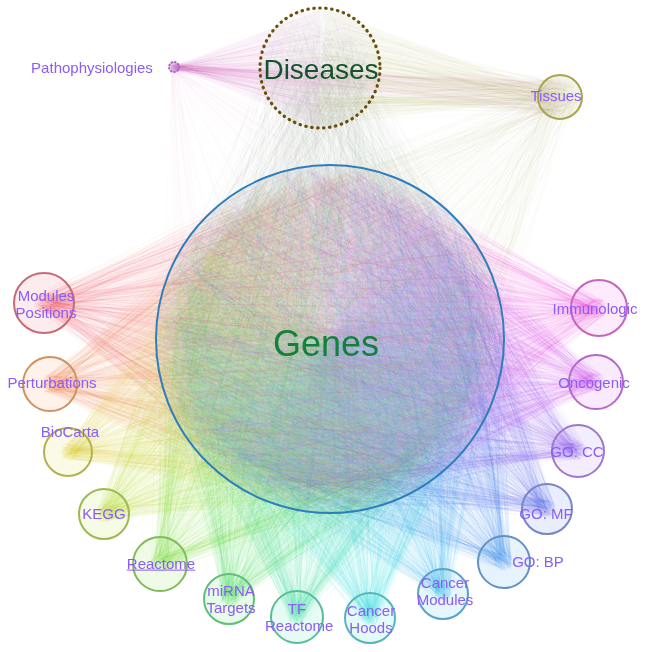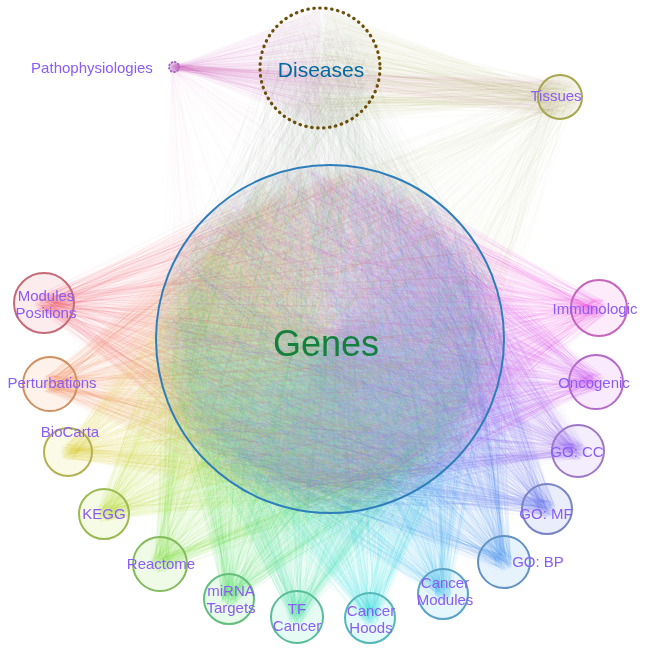--- a/index.html
+++ b/index.html
@@ -78,30 +78,30 @@
         <circle cx="443" cy="594" r="25" fill="rgba(44,184,234,0.12)" stroke="#5aa2c8" stroke-width="2"></circle>
         <circle cx="504" cy="562" r="26" fill="rgba(52,144,232,0.12)" stroke="#6291c2" stroke-width="2"></circle>
         <circle cx="547" cy="509" r="25" fill="rgba(84,104,232,0.12)" stroke="#7a85c6" stroke-width="2"></circle>
         <circle cx="578" cy="451" r="26" fill="rgba(142,78,232,0.10)" stroke="#9d77c8" stroke-width="2"></circle>
         <circle cx="596" cy="382" r="27" fill="rgba(201,63,232,0.10)" stroke="#b369c8" stroke-width="2"></circle>
         <circle cx="599" cy="308" r="28" fill="rgba(232,63,216,0.10)" stroke="#c466bc" stroke-width="2"></circle>
       </g>
     </svg>
   <div id="labels">
       <div class="node-label" style="left: 326px; top: 344px; font-size: 36px; color: #15803d;">Genes</div>
-      <div class="node-label" style="left: 321px; top: 70px; font-size: 21px; color: #0369a1;">Diseases</div>
+      <div class="node-label" style="left: 321px; top: 70px; font-size: 28px; color: #14532d;">Diseases</div>
       <div class="node-label" style="left: 92px; top: 68px;">Pathophysiologies</div>
       <div class="node-label" style="left: 556px; top: 96px;">Tissues</div>
       <div class="node-label wrap" style="left: 46px; top: 305px; width: 85px;">Modules Positions</div>
       <div class="node-label" style="left: 52px; top: 383px;">Perturbations</div>
       <div class="node-label" style="left: 70px; top: 432px;">BioCarta</div>
       <div class="node-label" style="left: 104px; top: 514px;">KEGG</div>
-      <div class="node-label" style="left: 161px; top: 564px;">Reactome</div>
+      <div class="node-label" style="left: 161px; top: 564px; text-decoration: underline;">Reactome</div>
       <div class="node-label wrap" style="left: 231px; top: 600px; width: 72px;">miRNA Targets</div>
-      <div class="node-label wrap" style="left: 297px; top: 618px; width: 64px;">TF Cancer</div>
+      <div class="node-label wrap" style="left: 297px; top: 618px; width: 64px;">TF Reactome</div>
       <div class="node-label wrap" style="left: 371px; top: 620px; width: 72px;">Cancer Hoods</div>
       <div class="node-label wrap" style="left: 445px; top: 592px; width: 88px;">Cancer Modules</div>
       <div class="node-label" style="left: 502px; top: 562px; margin-left: 36px;">GO: BP</div>
       <div class="node-label" style="left: 546px; top: 514px;">GO: MF</div>
       <div class="node-label" style="left: 577px; top: 452px;">GO: CC</div>
       <div class="node-label" style="left: 594px; top: 383px;">Oncogenic</div>
       <div class="node-label" style="left: 595px; top: 309px;">Immunologic</div>
     </div>
 </div>
 

